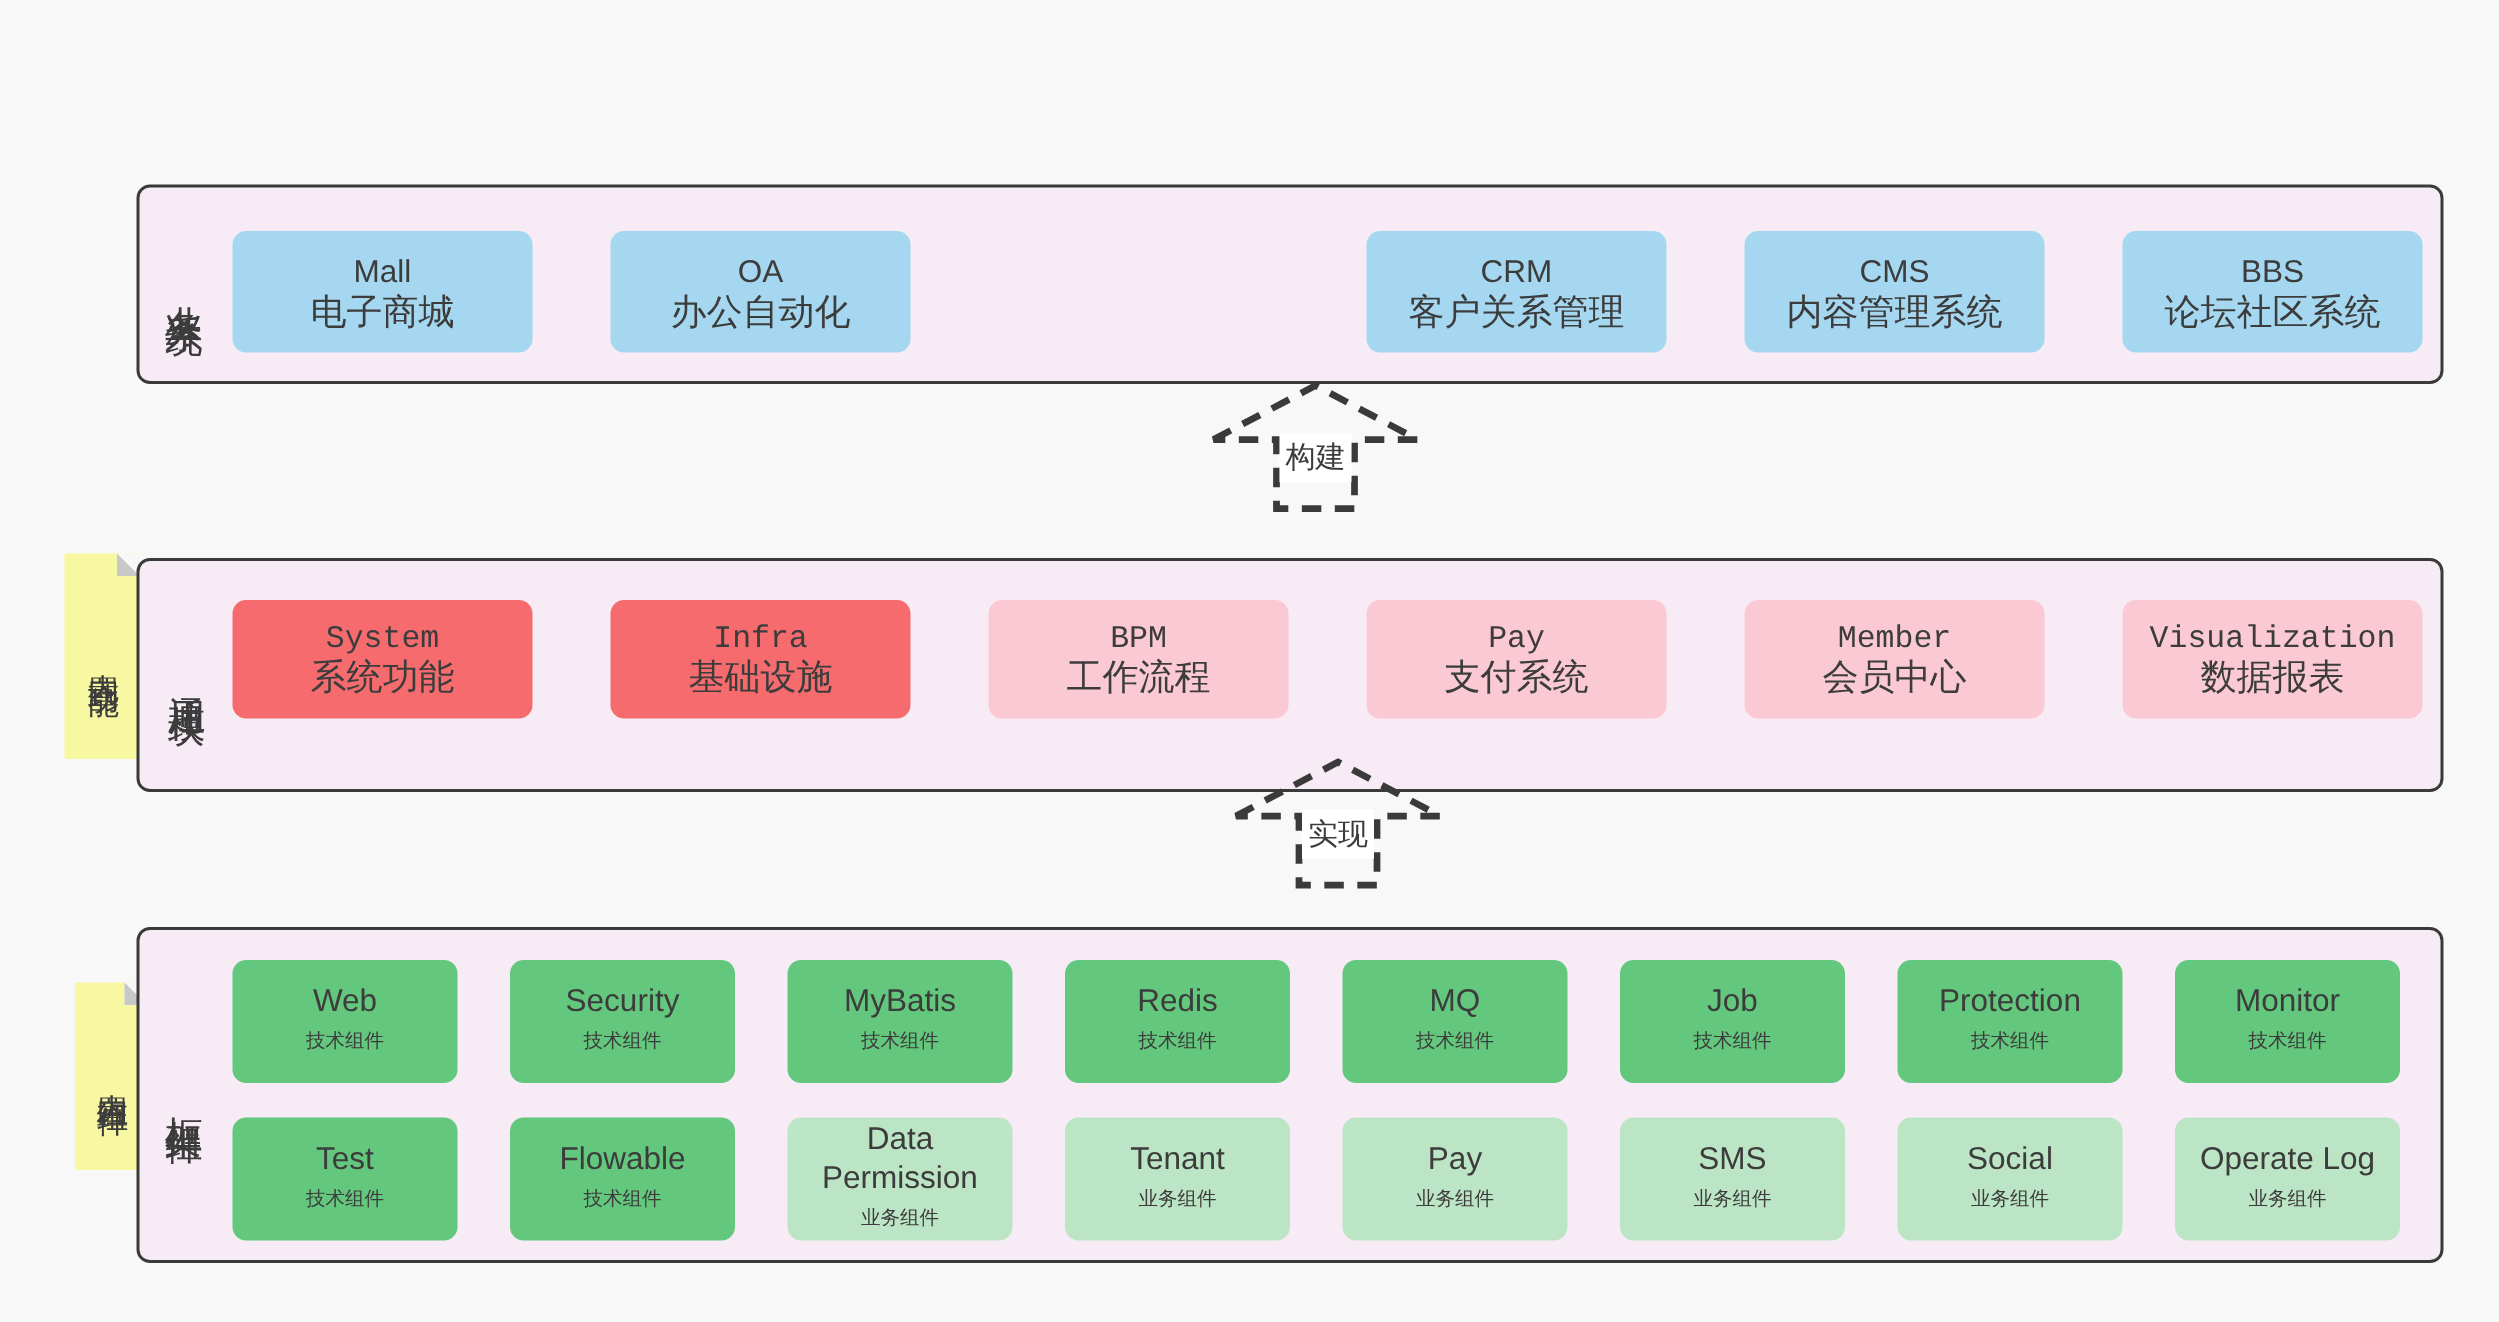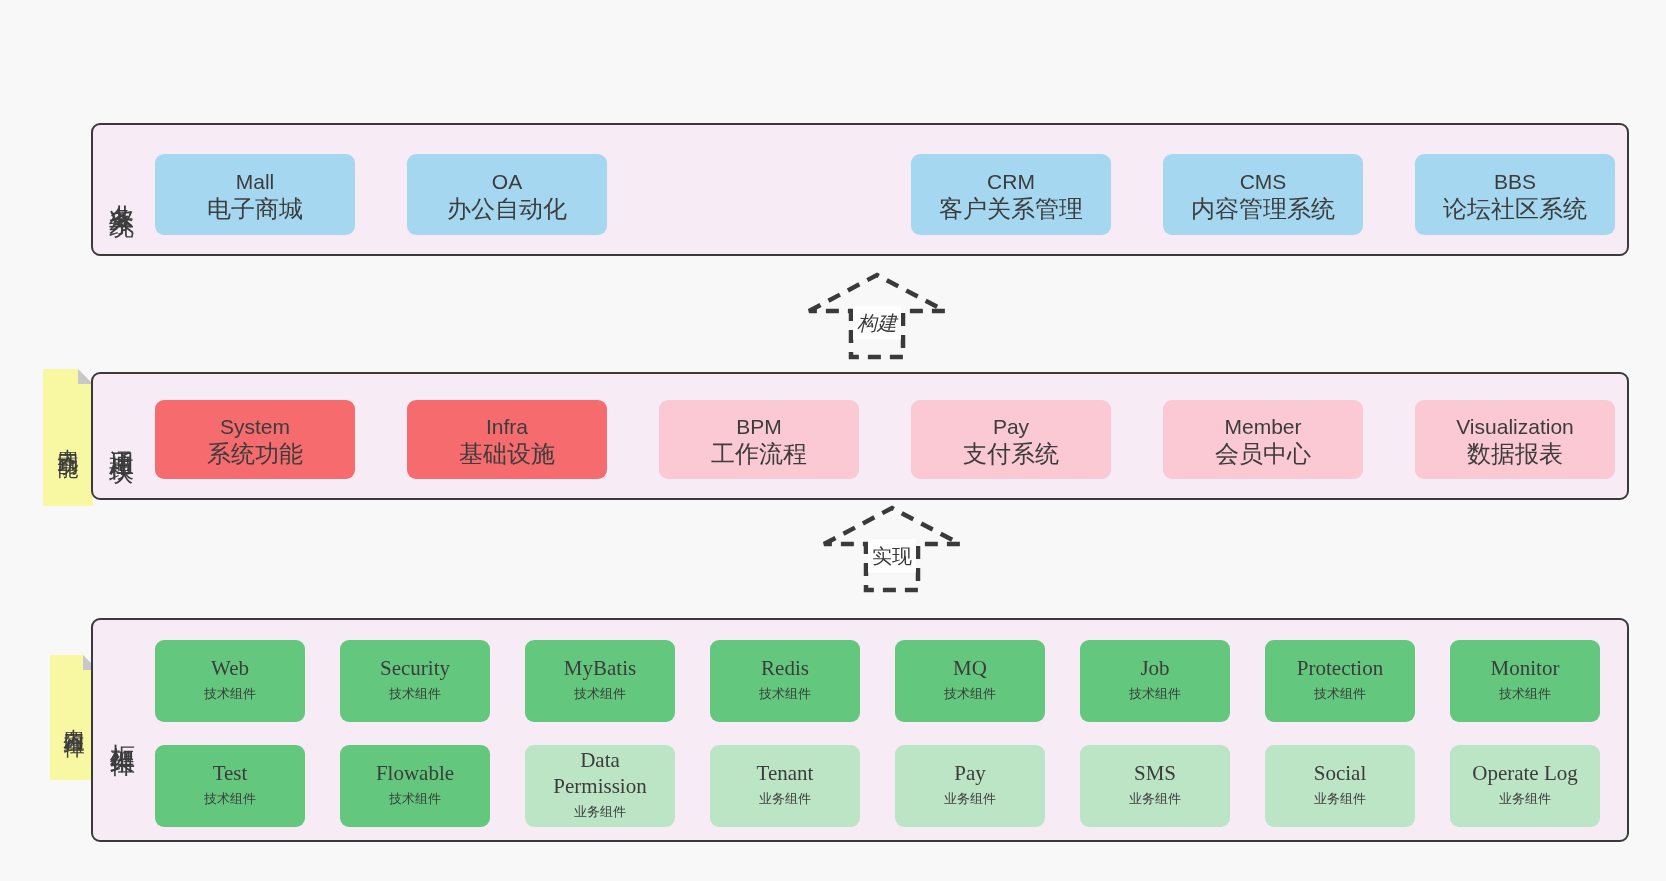--- a/index.html
+++ b/index.html
@@ -11,22 +11,22 @@
     padding-left:27px;
   }
   
   .band{
     position:absolute;left:91px;width:1538px;box-sizing:border-box;
     background:var(--band-bg,#f7ecf5);
     border:2px solid var(--band-border,#3a3a3a);
     border-radius:9px;z-index:2;
   }
   .band-business{top:123px;height:133px;}
-  .band-modules{top:372px;height:128px;}
-  .band-framework{top:618px;height:224px;font-family:Liberation Serif, serif;}
+  .band-modules{top:372px;height:156px;font-family:Liberation Mono, monospace;}
+  .band-framework{top:618px;height:224px;}
   .band-label{
     position:absolute;left:13px;top:50%;transform:translateY(-50%);
     writing-mode:vertical-rl;text-orientation:upright;
     font-size:25px;letter-spacing:3px;white-space:nowrap;color:var(--text,#3c3c3c);
   }
   
   .box{
     position:absolute;border-radius:9px;box-sizing:border-box;
     display:flex;flex-direction:column;align-items:center;justify-content:center;
     text-align:center;padding:2px 6px;
@@ -55,21 +55,21 @@
     position:absolute;top:0;right:0;width:0;height:0;
     border-top:15px solid var(--page-bg,#f8f8f8);
     border-left:15px solid var(--sticky-fold,#c8c8c8);
   }
   .sticky-text{
     writing-mode:vertical-rl;text-orientation:upright;
     font-size:21px;letter-spacing:3px;white-space:nowrap;color:var(--text,#3c3c3c);
   }
   
   .arrow{position:absolute;width:140px;height:90px;z-index:3;}
-  .arrow-build{left:807px;top:271px;font-style:italic;}
+  .arrow-build{left:807px;top:253px;}
   .arrow-implement{left:822px;top:504px;}
   .arrow svg{position:absolute;left:0;top:0;}
   .arrow path{
     fill:none;stroke:var(--arrow,#3a3a3a);stroke-width:4.5;
     stroke-dasharray:13 9;stroke-linecap:butt;stroke-linejoin:miter;
   }
   .arrow-label{
     position:absolute;left:70px;top:52px;transform:translate(-50%,-50%);
     background:var(--arrow-label-bg,#ffffff);
     font-size:20px;padding:3px 4px;white-space:nowrap;color:var(--text,#3c3c3c);

